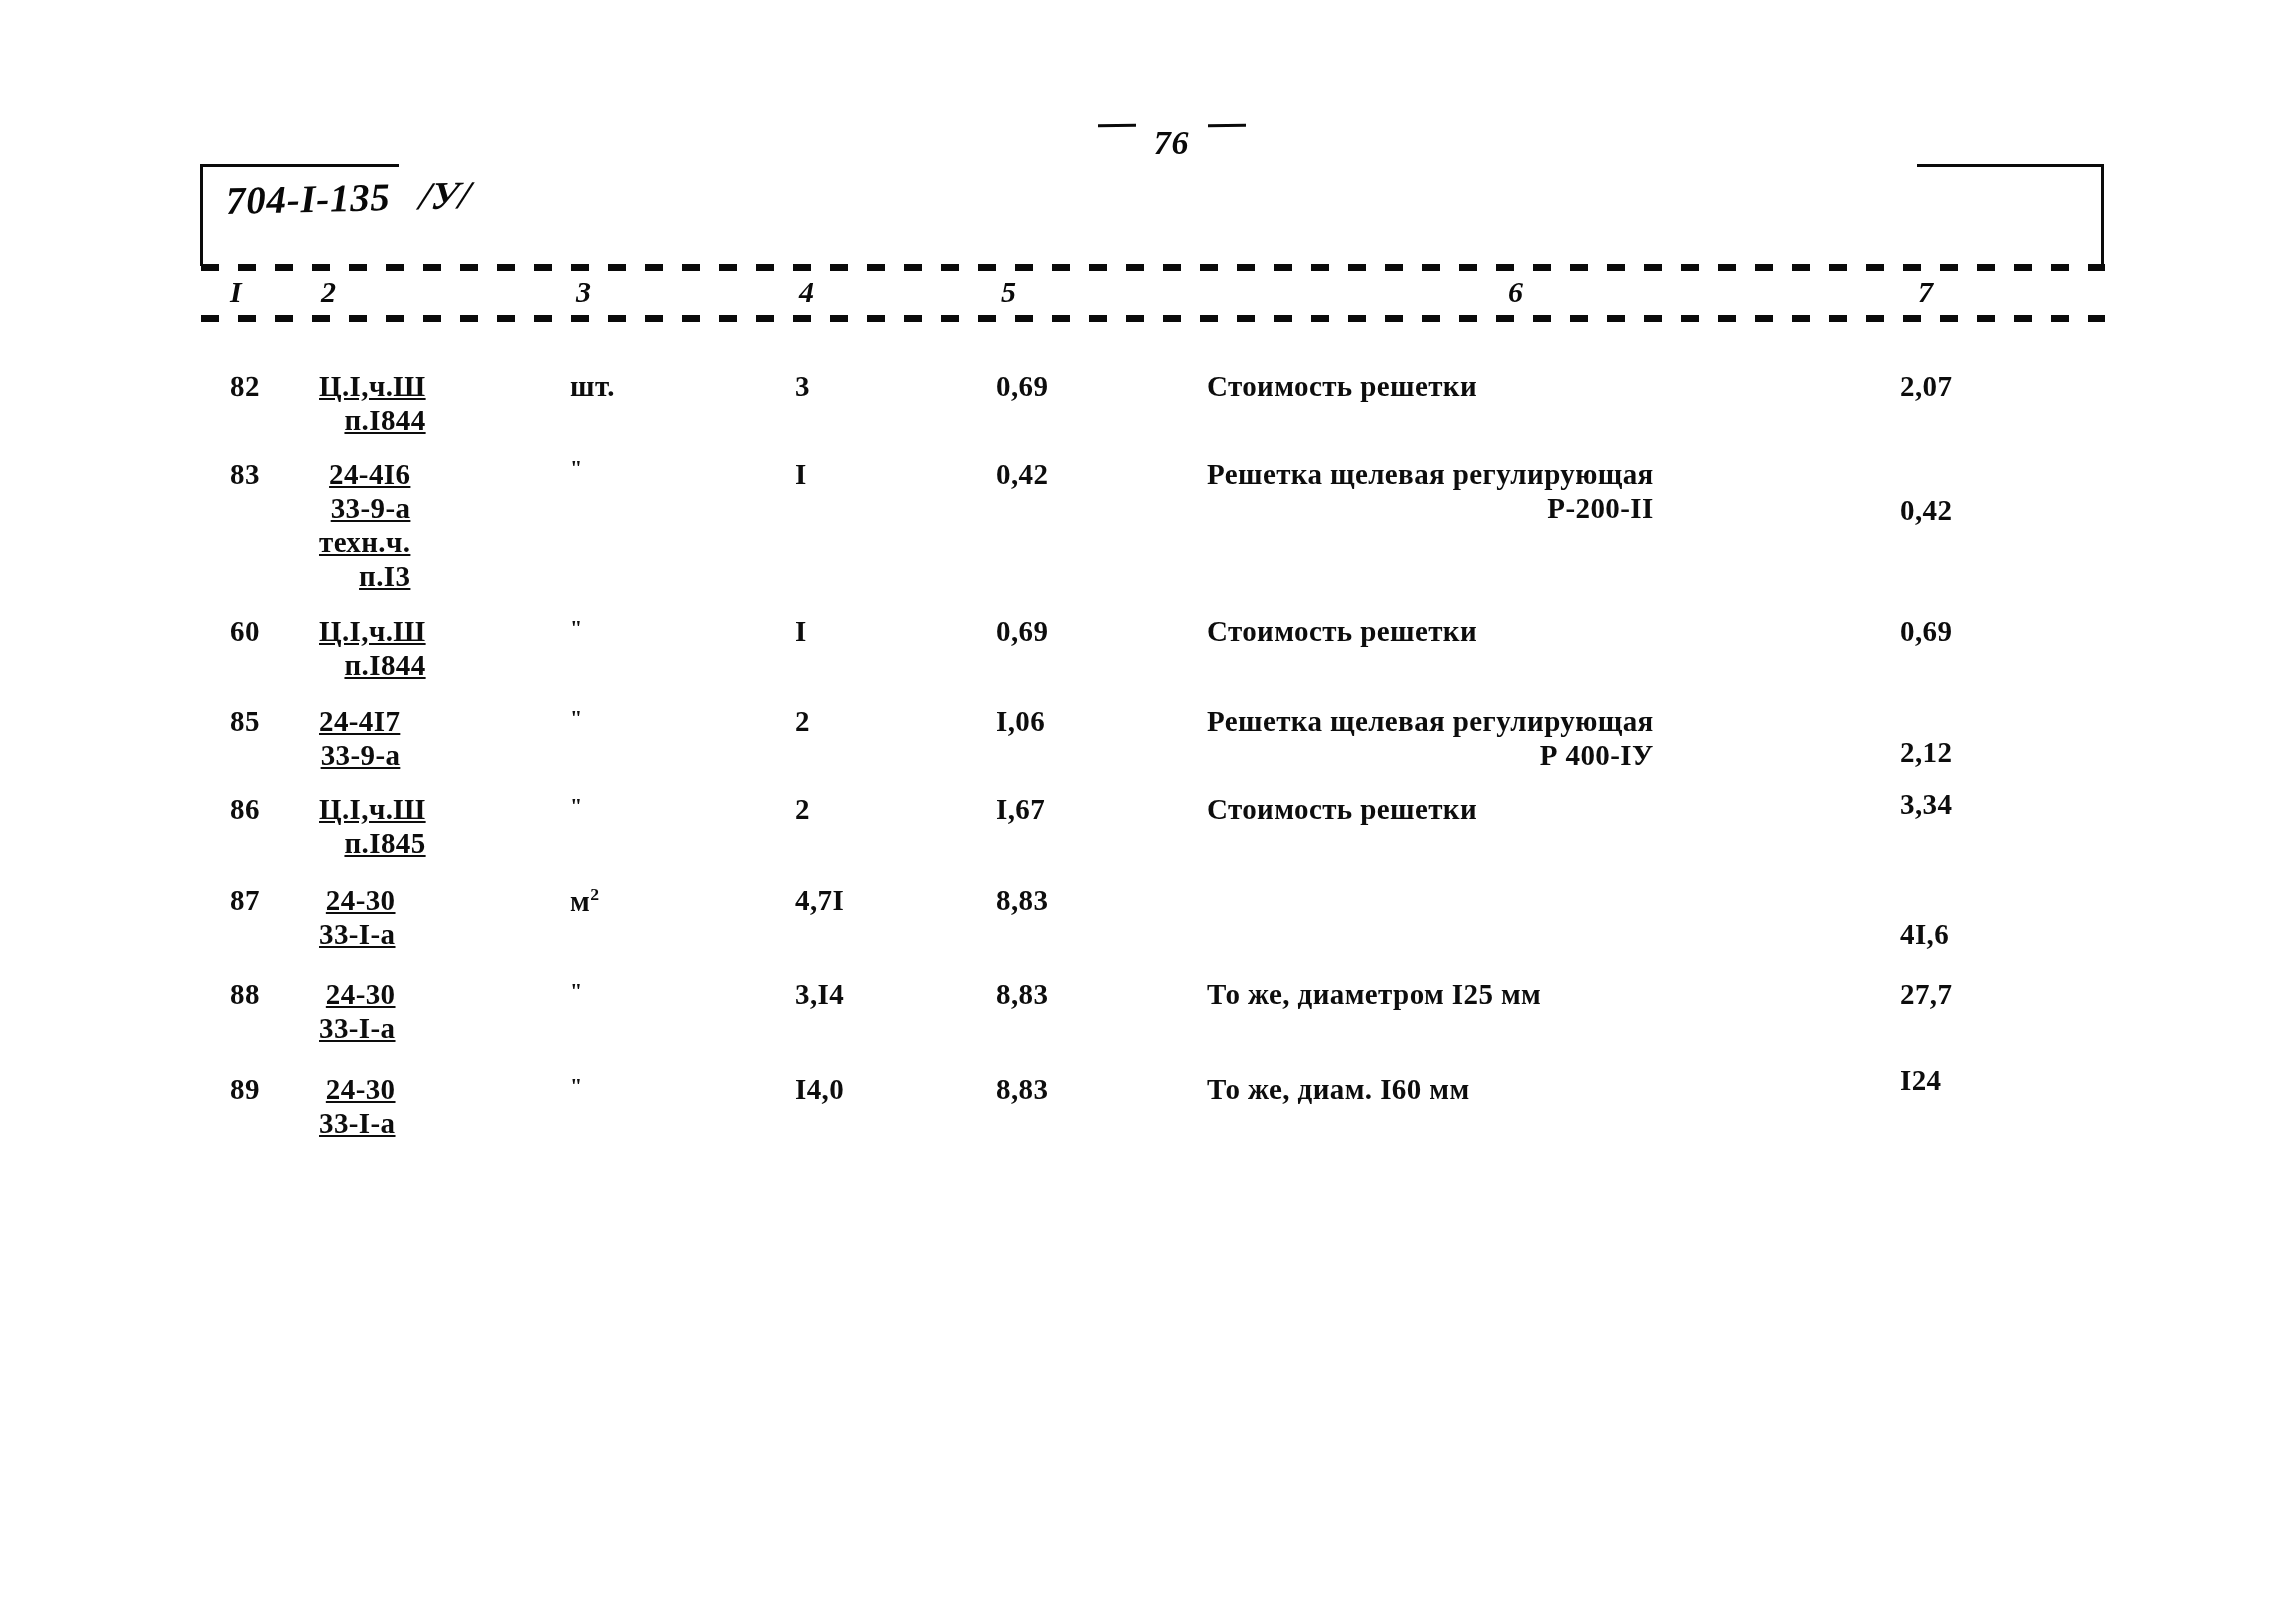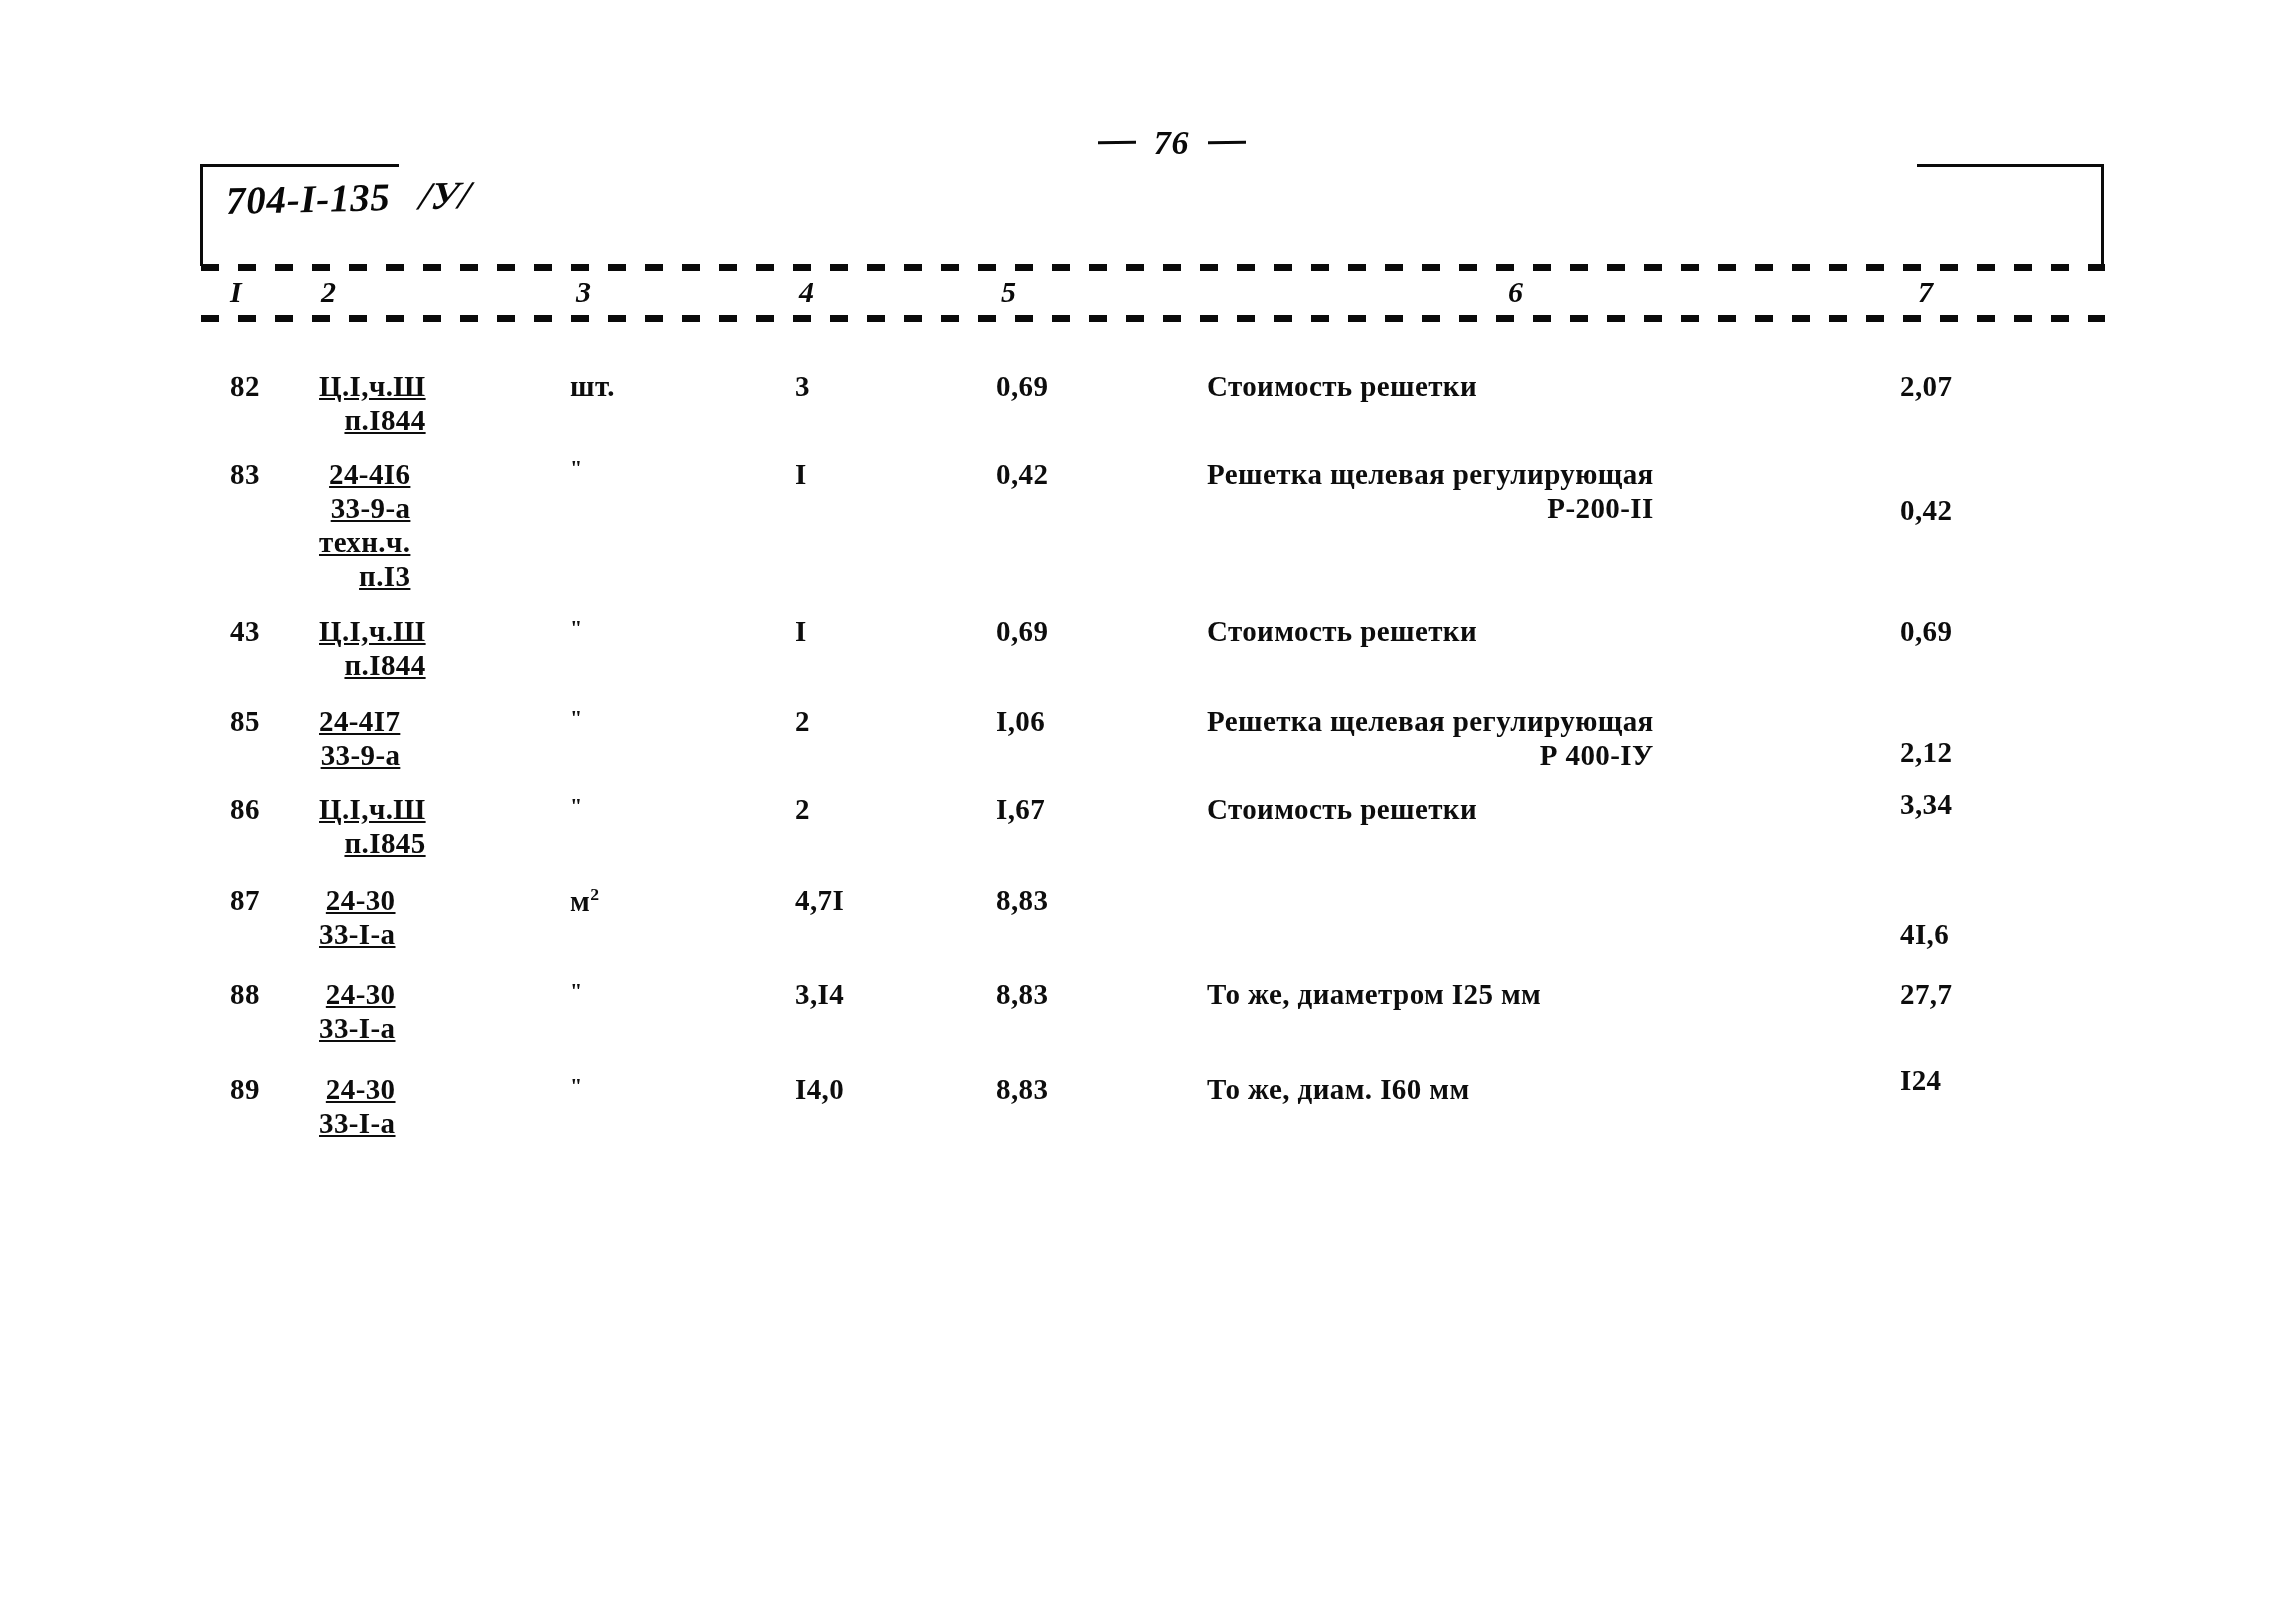--- a/index.html
+++ b/index.html
@@ -18,21 +18,20 @@
     overflow: hidden;
   }
 
   
   .page-number-row {
     position: absolute;
     left: 1034px;
     top: 124px;
     width: 275px;
     display: flex;
-    align-items: center;
     justify-content: center;
     gap: 18.3px;
   }
   .page-number-row .rule {
     display: block;
     width: 38px;
     height: 3.3px;
     background: #0a0a0a;
     transform: rotate(-0.6deg);
   }
@@ -206,21 +205,21 @@
       <span class="cell c-num">83</span>
       <span class="cell c-code"><span>24-4I6</span><br><span>33-9-а</span><br><span>техн.ч.</span><br><span>п.I3</span></span>
       <span class="cell c-unit" style="font-size:22px;top:-2.6px;position:absolute">"</span>
       <span class="cell c-qty">I</span>
       <span class="cell c-price">0,42</span>
       <span class="cell c-desc"><span>Решетка щелевая регулирующая</span><br><span>Р-200-II</span></span>
       <span class="cell c-total" style="top:36px;position:absolute">0,42</span>
     </div>
 
     <div class="trow" style="top:615px">
-      <span class="cell c-num">43</span>
+      <span class="cell c-num">60</span>
       <span class="cell c-code"><span>Ц.I,ч.Ш</span><br><span>п.I844</span></span>
       <span class="cell c-unit" style="font-size:22px">"</span>
       <span class="cell c-qty">I</span>
       <span class="cell c-price">0,69</span>
       <span class="cell c-desc">Стоимость решетки</span>
       <span class="cell c-total">0,69</span>
     </div>
 
     <div class="trow" style="top:705px">
       <span class="cell c-num">85</span>

